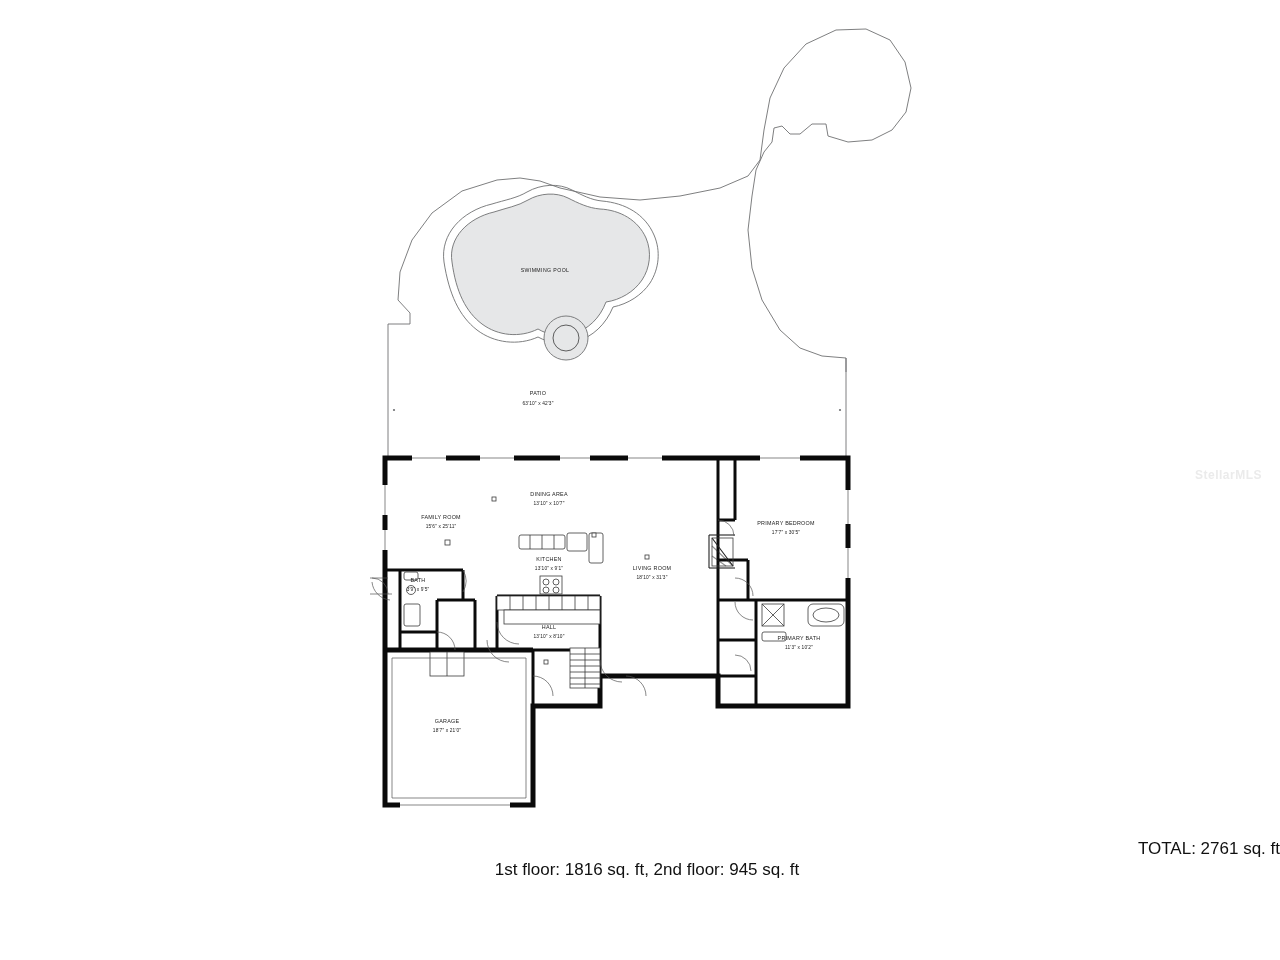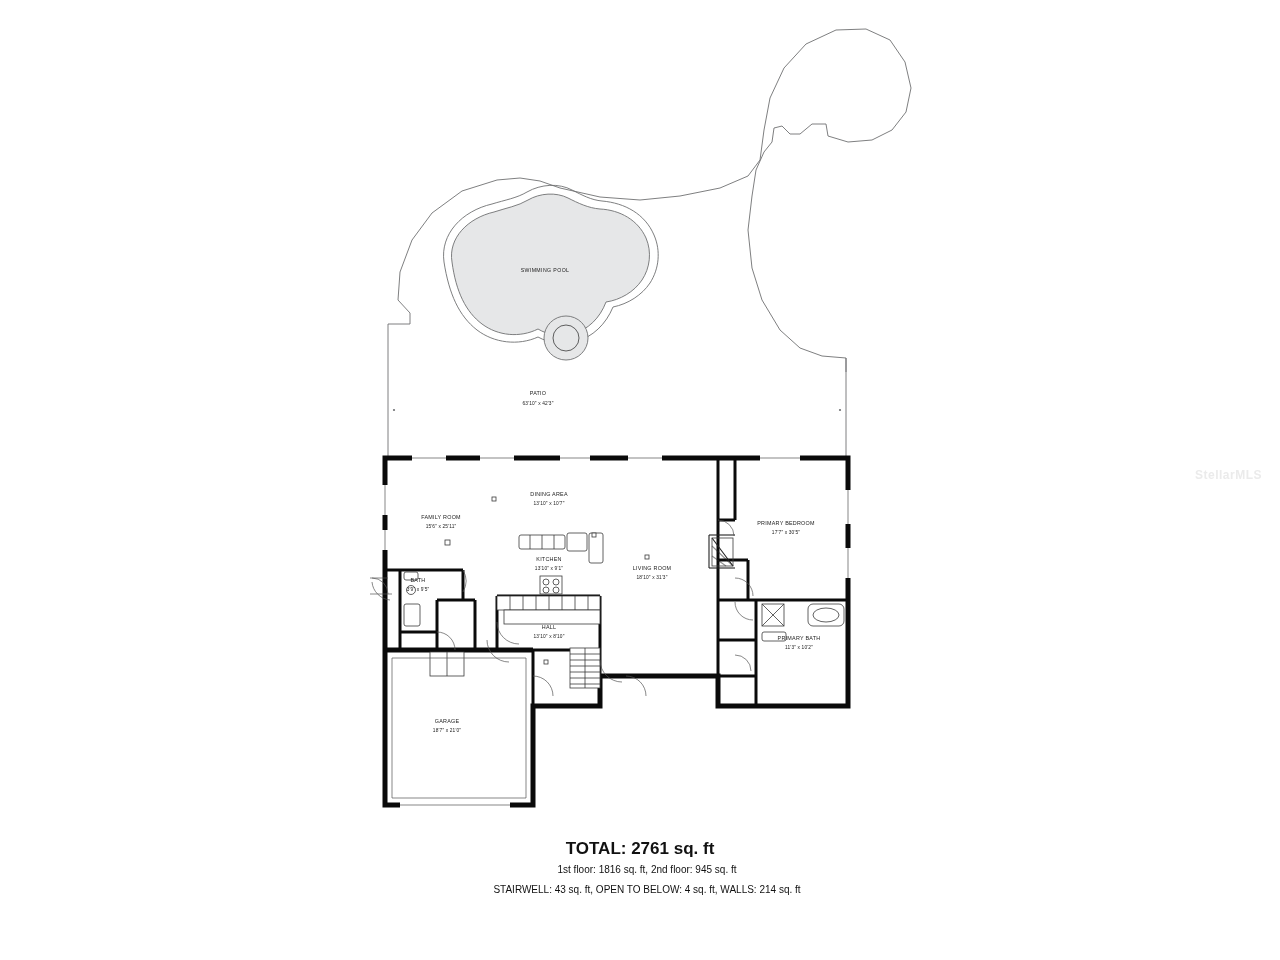--- a/index.html
+++ b/index.html
@@ -101,26 +101,27 @@
 
   #summary {
     position: absolute;
     left: 0;
     top: 838px;
     width: 1280px;
     text-align: center;
   }
   #summary .total {
     font-size: 17px;
-    font-weight: bold;
+    font-weight: normal;
     color: #111;
     line-height: 22px;
+    text-align: right;
   }
   #summary .line {
-    font-size: 10px;
+    font-size: 17px;
     color: #111;
     line-height: 20px;
     margin-left: 14px;
   }
   #summary .footer {
     margin-top: 14px;
     font-size: 8.6px;
     color: #222;
     letter-spacing: 0.2px;
   }
@@ -407,16 +408,15 @@
       <text class="room-dim" x="799" y="649">11'3" x 10'2"</text>
     </g>
 
   </svg>
 
   <div id="watermark">StellarMLS</div>
 
   <div id="summary">
     <div class="total">TOTAL: 2761 sq. ft</div>
     <div class="line">1st floor: 1816 sq. ft, 2nd floor: 945 sq. ft</div>
-    <div class="line">STAIRWELL: 43 sq. ft, OPEN TO BELOW: 4 sq. ft, WALLS: 214 sq. ft</div>
   </div>
 
 </div>
 
 </body></html>

